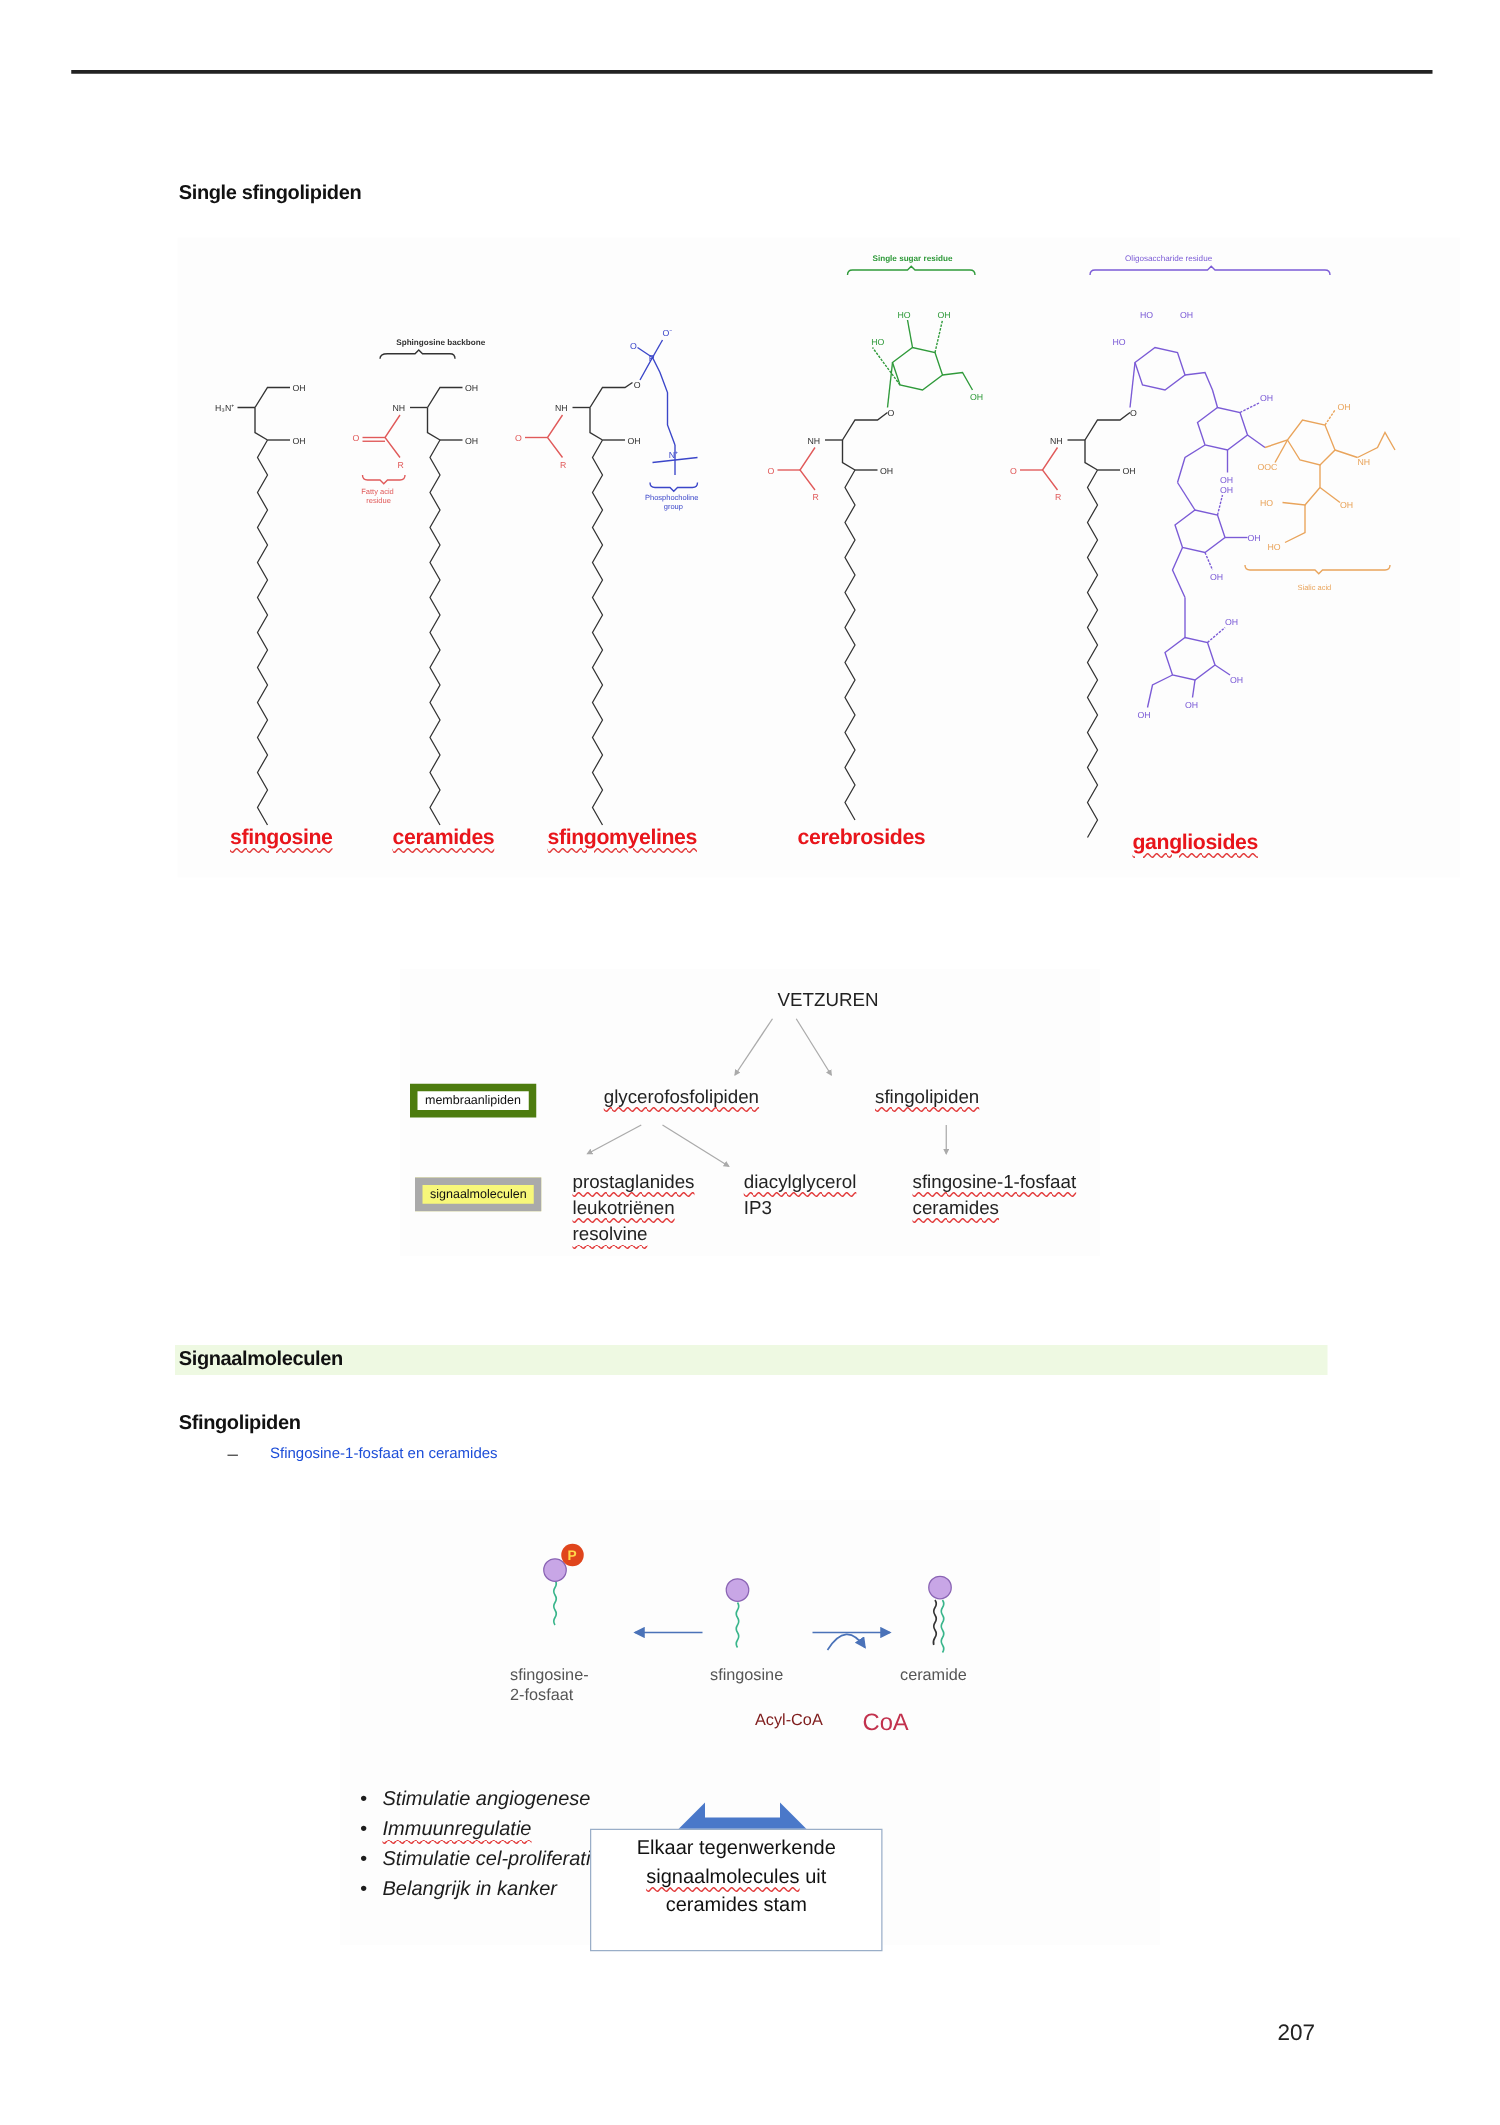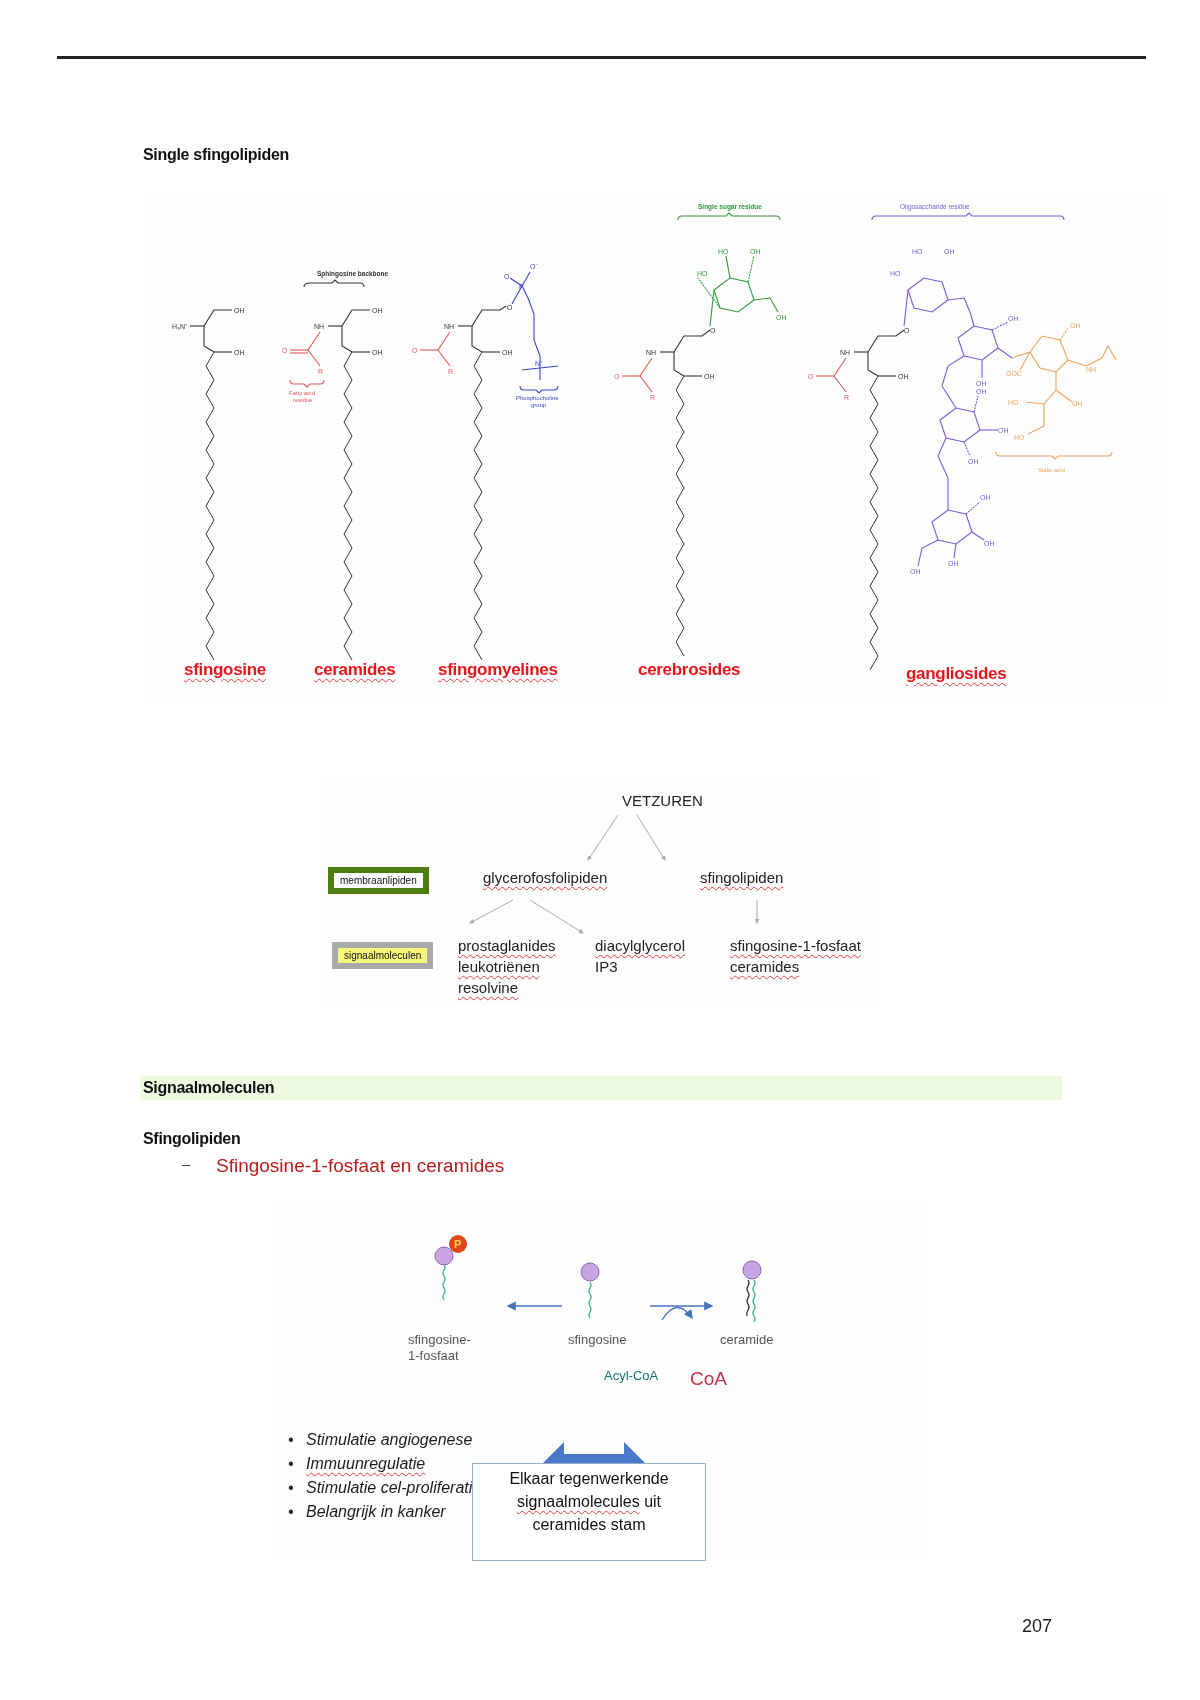--- a/index.html
+++ b/index.html
@@ -241,21 +241,21 @@
   <div class="abs" style="left:410px;top:160px;">
     <div class="tree-node spell">sfingosine-1-fosfaat</div>
     <div class="tree-node spell">ceramides</div>
   </div>
 </div>
 
 <div class="abs green-band"></div>
 <div class="abs h-bold" style="left:143px;top:1079px;">Signaalmoleculen</div>
 <div class="abs h-bold" style="left:143px;top:1130px;">Sfingolipiden</div>
 <div class="abs" style="left:182px;top:1155px;font-size:15px;color:#444;">–</div>
-<div class="abs" style="left:216px;top:1155px;font-size:19px;color:#b91c1c;">Sfingosine-1-fosfaat en ceramides</div>
+<div class="abs" style="left:216px;top:1155px;font-size:12px;color:#1d4ed8;">Sfingosine-1-fosfaat en ceramides</div>
 
 <div class="abs fig" style="left:272px;top:1200px;width:656px;height:356px;">
   <svg class="abs" style="left:0;top:0;" width="656" height="140">
     <defs>
       <marker id="ab" markerWidth="7" markerHeight="7" refX="6" refY="3.5" orient="auto">
         <path d="M0,0 L7,3.5 L0,7 z" fill="#4a72b8"></path>
       </marker>
     </defs>
 
     <g>
@@ -274,25 +274,25 @@
       <path d="M482,80 q2,3 0,6 q-2,3 0,6 q2,3 0,6 q-2,3 0,6 q2,3 0,6 q-2,3 0,6 q2,3 0,6" stroke="#39b58b" stroke-width="1.3" fill="none"></path>
       <path d="M476,80 q2,3 0,6 q-2,3 0,6 q2,3 0,6 q-2,3 0,6 q2,3 0,6 q-2,3 -1,6" stroke="#333" stroke-width="1.3" fill="none"></path>
       <circle cx="480" cy="70" r="9" fill="#c8a6e6" stroke="#8a64b4" stroke-width="1"></circle>
     </g>
     <line x1="290" y1="106" x2="236" y2="106" stroke="#4a72b8" stroke-width="1.3" marker-end="url(#ab)"></line>
     <line x1="378" y1="106" x2="440" y2="106" stroke="#4a72b8" stroke-width="1.3" marker-end="url(#ab)"></line>
     <path d="M390,120 Q405,96 420,118" stroke="#4a72b8" stroke-width="1.3" fill="none" marker-end="url(#ab)"></path>
   </svg>
   <div class="abs" style="left:136px;top:132px;font-size:13px;color:#555;line-height:16px;">
     <div>sfingosine-</div>
-    <div>1-fosfaat</div>
+    <div>2-fosfaat</div>
   </div>
   <div class="abs" style="left:296px;top:132px;font-size:13px;color:#555;">sfingosine</div>
   <div class="abs" style="left:448px;top:132px;font-size:13px;color:#555;">ceramide</div>
-  <div class="abs" style="left:332px;top:168px;font-size:13px;color:#0f766e;">Acyl-CoA</div>
+  <div class="abs" style="left:332px;top:168px;font-size:13px;color:#7f1d1d;">Acyl-CoA</div>
   <div class="abs" style="left:418px;top:168px;font-size:19px;color:#c2314d;">CoA</div>
 
   <ul class="abs bullets" style="left:12px;top:228px;font-style:italic;">
     <li>Stimulatie angiogenese</li>
     <li><span class="spell">Immuunregulatie</span></li>
     <li>Stimulatie cel-proliferatie</li>
     <li>Belangrijk in kanker</li>
   </ul>
 
   <svg class="abs" style="left:270px;top:240px;" width="104" height="48">

